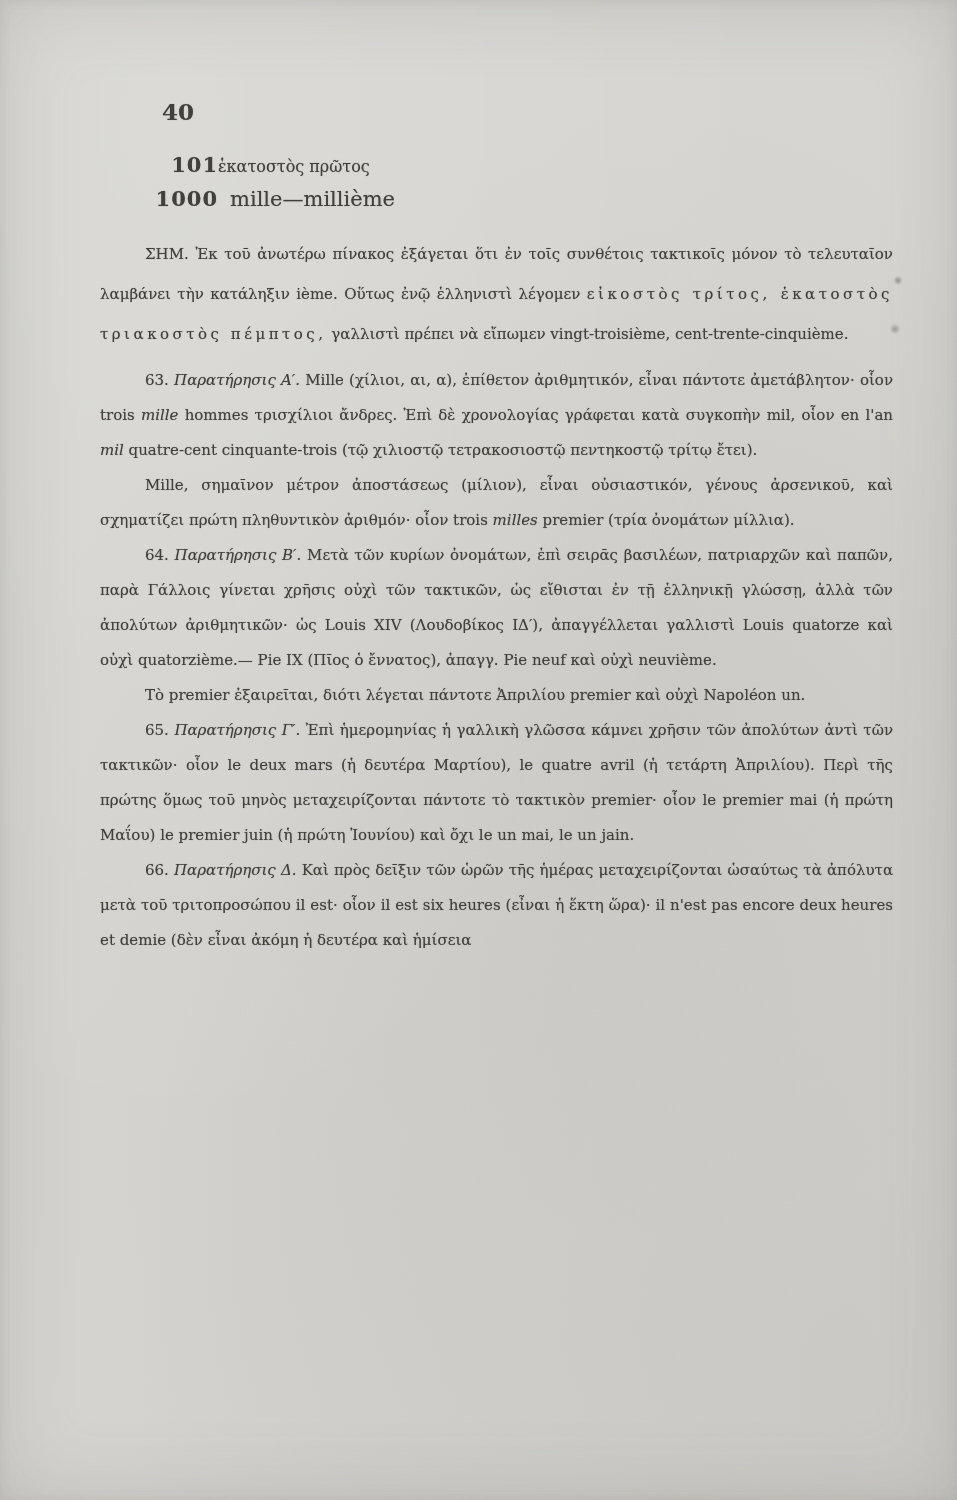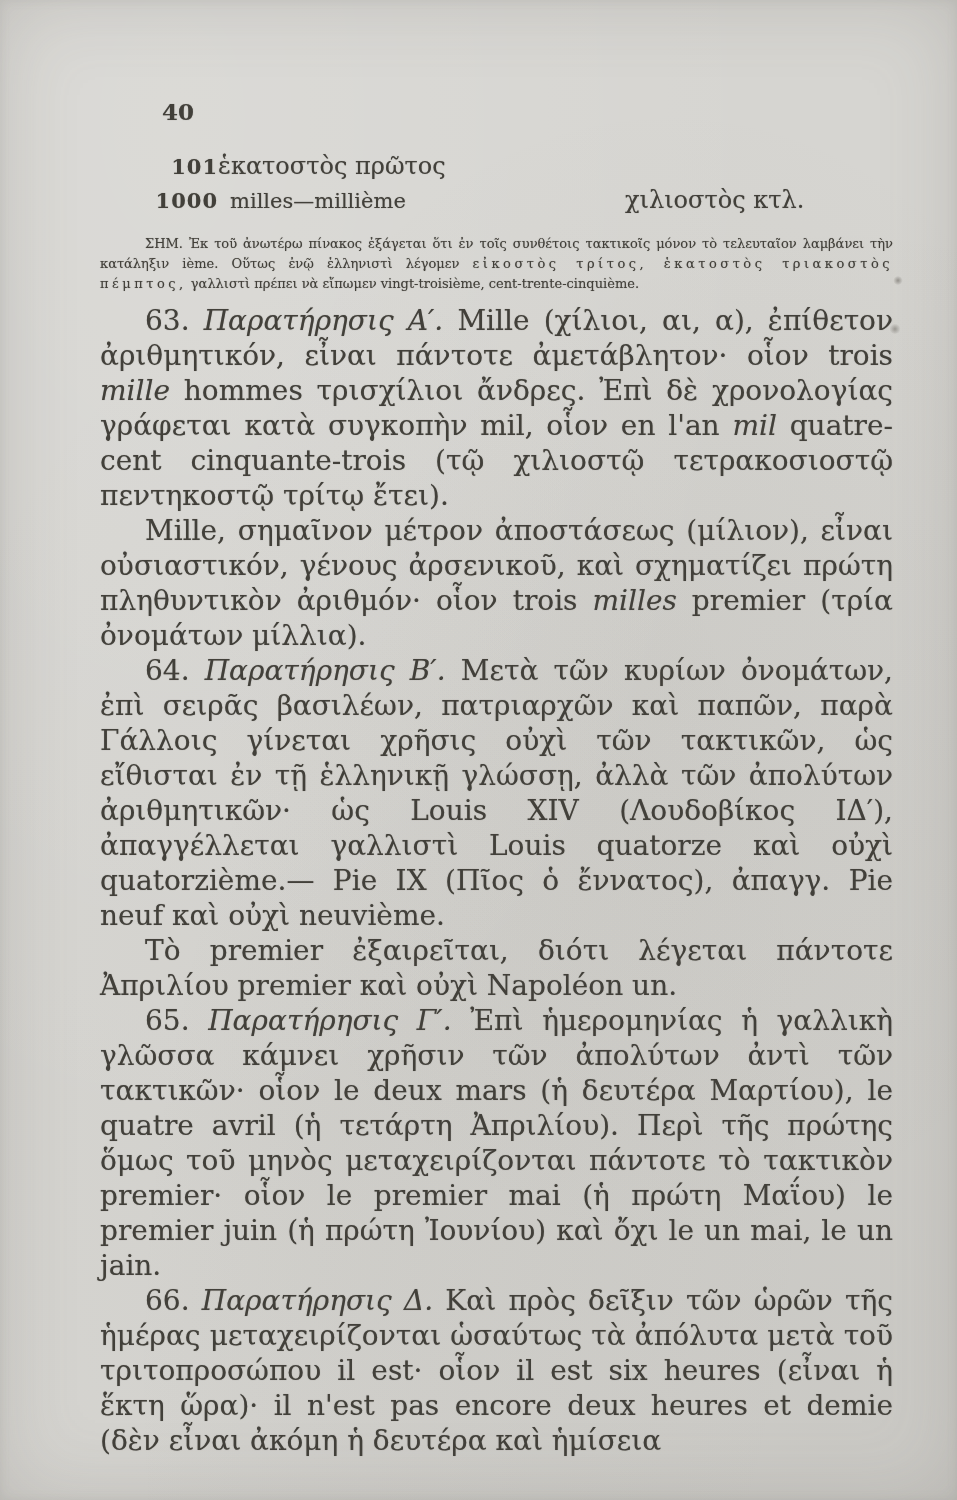--- a/index.html
+++ b/index.html
@@ -46,28 +46,28 @@
   .running-title {
     margin: 0; padding-left: 60px;
     text-align: center;
     font-size: 21px; font-weight: bold;
     letter-spacing: 2.5px;
   }
   .num-table { margin-bottom: 14px; }
   .num-row { display: flex; align-items: baseline; height: 34px; font-size: 21px; }
   .numeral { width: 118px; text-align: right; font-weight: bold; letter-spacing: 1px; }
   .french { flex: 1; padding-left: 12px; }
-  .greek-col { width: 268px; font-size: 24px; }
+  .greek-col { width: 268px; font-size: 16px; }
   .para {
     margin: 0;
     text-align: justify;
     text-indent: 45px;
   }
-  .para.main { font-size: 28px; line-height: 35px; }
-  .para.note { font-size: 13px; line-height: 20px; margin-bottom: 9px; }
+  .para.main { font-size: 15px; line-height: 35px; }
+  .para.note { font-size: 15px; line-height: 40px; margin-bottom: 9px; }
   .run-i  { font-style: italic; }
   .run-li { font-style: italic; }
   .run-sp { letter-spacing: 3.5px; }
 </style>
 </head>
 <body>
 
 <div class="page">
   <div class="speck s1"></div>
   <div class="speck s2"></div>
@@ -78,22 +78,21 @@
       <span class="page-num">40</span>
     </header>
 
     <section class="num-table">
       <div class="num-row">
         <span class="numeral">101</span>
         <span class="greek-col">ἑκατοστὸς πρῶτος</span>
       </div>
       <div class="num-row">
         <span class="numeral">1000</span>
-        <span class="french">milles—millième</span>
-        <span class="greek-col">χιλιοστὸς κτλ.</span>
+        <span class="french">mille—millième</span>
       </div>
     </section>
 
     <section id="paragraphs">
         <p class="para note"><span class="run-n">ΣΗΜ. </span><span class="run-n">Ἐκ τοῦ ἀνωτέρω πίνακος ἐξάγεται ὅτι ἐν τοῖς συνθέτοις τακτικοῖς μόνον τὸ τελευταῖον λαμβάνει τὴν κατάληξιν </span><span class="run-l">ième</span><span class="run-n">. Οὕτως ἐνῷ ἑλληνιστὶ λέγομεν </span><span class="run-sp">εἰκοστὸς τρίτος, ἑκατοστὸς τριακοστὸς πέμπτος,</span><span class="run-n"> γαλλιστὶ πρέπει νὰ εἴπωμεν </span><span class="run-l">vingt-troisième, cent-trente-cinquième.</span></p>
         <p class="para main"><span class="run-n">63. </span><span class="run-i">Παρατήρησις Α′.</span><span class="run-n"> </span><span class="run-l">Mille</span><span class="run-n"> (χίλιοι, αι, α), ἐπίθετον ἀριθμητικόν, εἶναι πάντοτε ἀμετάβλητον· οἷον </span><span class="run-l">trois </span><span class="run-li">mille</span><span class="run-l"> hommes </span><span class="run-n">τρισχίλιοι ἄνδρες. Ἐπὶ δὲ χρονολογίας γράφεται κατὰ συγκοπὴν </span><span class="run-l">mil</span><span class="run-n">, οἷον </span><span class="run-l">en l'an </span><span class="run-li">mil</span><span class="run-l"> quatre-cent cinquante-trois </span><span class="run-n">(τῷ χιλιοστῷ τετρακοσιοστῷ πεντηκοστῷ τρίτῳ ἔτει).</span></p>
         <p class="para main"><span class="run-l">Mille</span><span class="run-n">, σημαῖνον μέτρον ἀποστάσεως (μίλιον), εἶναι οὐσιαστικόν, γένους ἀρσενικοῦ, καὶ σχηματίζει πρώτη πληθυντικὸν ἀριθμόν· οἷον </span><span class="run-l">trois </span><span class="run-li">milles</span><span class="run-l"> premier </span><span class="run-n">(τρία ὀνομάτων μίλλια).</span></p>
         <p class="para main"><span class="run-n">64. </span><span class="run-i">Παρατήρησις Β′.</span><span class="run-n"> Μετὰ τῶν κυρίων ὀνομάτων, ἐπὶ σειρᾶς βασιλέων, πατριαρχῶν καὶ παπῶν, παρὰ Γάλλοις γίνεται χρῆσις οὐχὶ τῶν τακτικῶν, ὡς εἴθισται ἐν τῇ ἑλληνικῇ γλώσσῃ, ἀλλὰ τῶν ἀπολύτων ἀριθμητικῶν· ὡς </span><span class="run-l">Louis XIV</span><span class="run-n"> (Λουδοβίκος ΙΔ′), ἀπαγγέλλεται γαλλιστὶ </span><span class="run-l">Louis quatorze</span><span class="run-n"> καὶ οὐχὶ </span><span class="run-l">quatorzième.</span><span class="run-n">— </span><span class="run-l">Pie IX</span><span class="run-n"> (Πῖος ὁ ἔννατος), ἀπαγγ. </span><span class="run-l">Pie neuf</span><span class="run-n"> καὶ οὐχὶ </span><span class="run-l">neuvième.</span></p>
         <p class="para main"><span class="run-n">Τὸ </span><span class="run-l">premier</span><span class="run-n"> ἐξαιρεῖται, διότι λέγεται πάντοτε </span><span class="run-l">Ἀπριλίου premier</span><span class="run-n"> καὶ οὐχὶ </span><span class="run-l">Napoléon un.</span></p>
         <p class="para main"><span class="run-n">65. </span><span class="run-i">Παρατήρησις Γ′.</span><span class="run-n"> Ἐπὶ ἡμερομηνίας ἡ γαλλικὴ γλῶσσα κάμνει χρῆσιν τῶν ἀπολύτων ἀντὶ τῶν τακτικῶν· οἷον </span><span class="run-l">le deux mars</span><span class="run-n"> (ἡ δευτέρα Μαρτίου), </span><span class="run-l">le quatre avril</span><span class="run-n"> (ἡ τετάρτη Ἀπριλίου). Περὶ τῆς πρώτης ὅμως τοῦ μηνὸς μεταχειρίζονται πάντοτε τὸ τακτικὸν </span><span class="run-l">premier</span><span class="run-n">· οἷον </span><span class="run-l">le premier mai</span><span class="run-n"> (ἡ πρώτη Μαΐου) </span><span class="run-l">le premier juin</span><span class="run-n"> (ἡ πρώτη Ἰουνίου) καὶ ὄχι </span><span class="run-l">le un mai, le un jain.</span></p>

